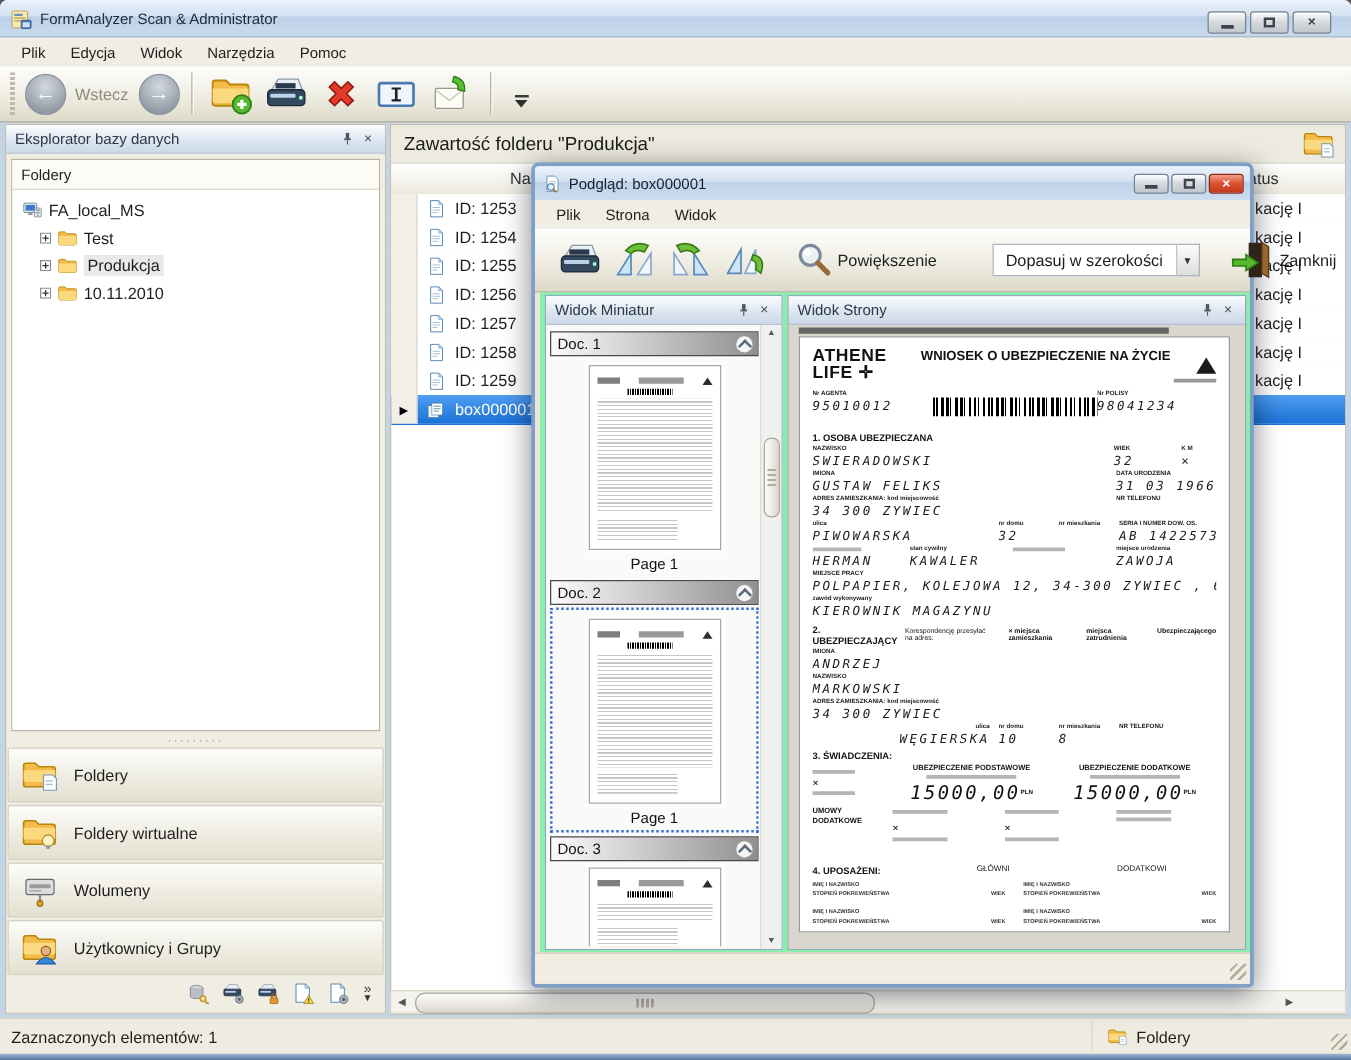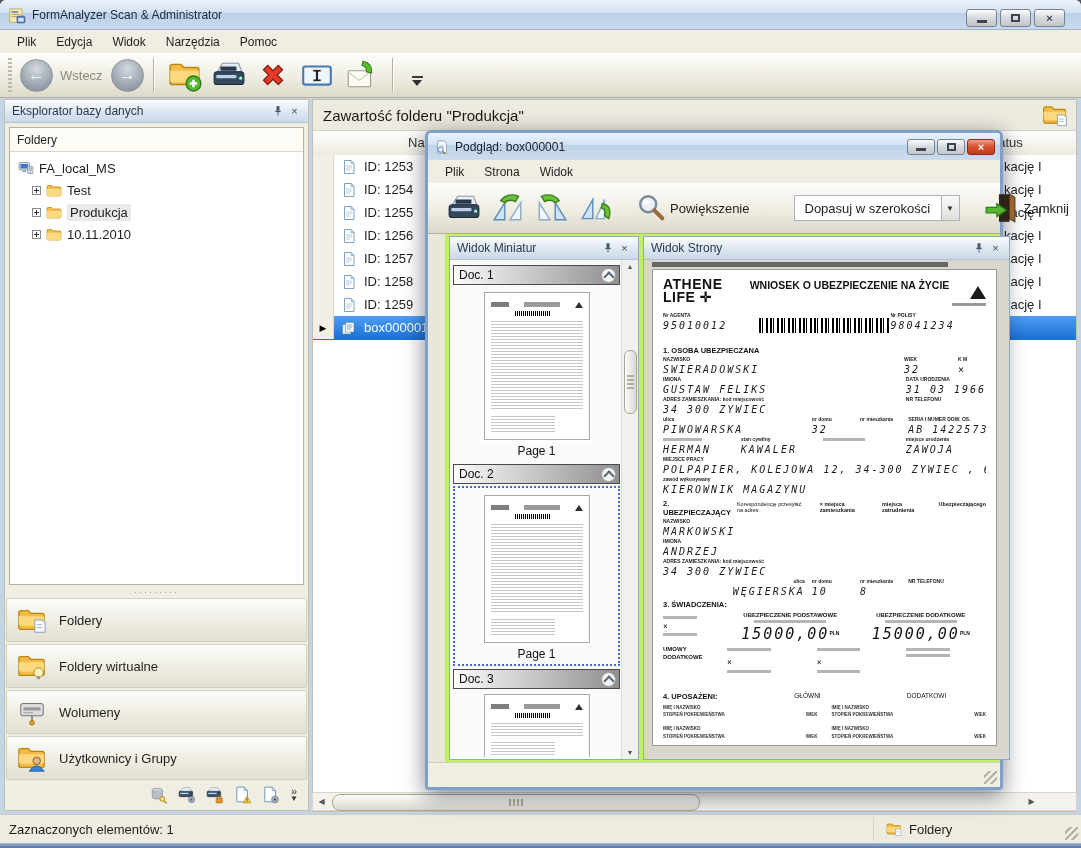--- a/index.html
+++ b/index.html
@@ -124,21 +124,21 @@
   .mtoolbar{position:absolute;top:50px;left:0;right:0;height:51px;
     background:linear-gradient(#fdfdfc,#efede2 55%,#dcd9c9);border-bottom:1px solid #b3ae9d;
     display:flex;align-items:center;padding-left:6px;box-sizing:border-box;}
   .mtb-label{font-size:13px;margin:0 6px 0 4px;}
   .combo{display:flex;align-items:center;height:26px;margin-left:4px;padding-left:34px;}
   .combo .val{background:#fff;border:1px solid #a9b3bd;height:26px;display:flex;align-items:center;
     padding:0 10px;font-size:13px;min-width:148px;box-sizing:border-box;}
   .combo .drop{width:18px;height:26px;border:1px solid #a9b3bd;border-left:none;box-sizing:border-box;
     background:linear-gradient(#fbfbfa,#dededa);display:flex;align-items:center;justify-content:center;
     font-size:8px;color:#333;}
-  .mbody{position:absolute;top:101px;left:17px;right:0;height:528px;background:#bef264;}
+  .mbody{position:absolute;top:101px;left:4px;right:0;height:528px;background:#86efac;}
   .mstatus{position:absolute;top:629px;left:0;right:0;bottom:0;background:#f0eee3;border-top:1px solid #cfccbc;}
 
   .mini{position:absolute;left:4px;top:2px;width:190px;height:524px;border:1px solid #96a6bb;
     background:#f6f6f3;box-sizing:border-box;display:flex;flex-direction:column;}
   .mini-content{flex:1;position:relative;min-height:0;background:#fafaf8;}
   .mini-inner{position:absolute;left:3px;top:2px;right:18px;bottom:2px;overflow:hidden;}
   .doc-head{height:20px;border:1px solid #4a4a4a;margin-top:3px;
     background:linear-gradient(90deg,#fbfbfb,#8f8f8f);display:flex;align-items:center;
     padding:0 3px 0 5px;font-size:12px;color:#101010;box-sizing:border-box;}
   .chev-btn{margin-left:auto;width:15px;height:15px;border-radius:50%;background:#f5f5f5;
@@ -955,28 +955,28 @@
               </div>
               <div class="f-sec2">
                 <span class="t">2. UBEZPIECZAJĄCY</span>
                 <span class="e">Korespondencję przesyłać na adres:</span>
                 <span class="opt">× miejsca zamieszkania</span>
                 <span class="opt">miejsca zatrudnienia</span>
                 <span class="opt">Ubezpieczającego</span>
               </div>
               <div class="f-row">
                 <div class="f-cell" style="flex: 1 1 0%;">
+                  <div class="f-lbl">IMIONA</div>
+                  <div class="f-hw">ANDRZEJ</div>
+                </div>
+              </div>
+              <div class="f-row">
+                <div class="f-cell" style="flex: 1 1 0%;">
                   <div class="f-lbl">NAZWISKO</div>
                   <div class="f-hw">MARKOWSKI</div>
-                </div>
-              </div>
-              <div class="f-row">
-                <div class="f-cell" style="flex: 1 1 0%;">
-                  <div class="f-lbl">IMIONA</div>
-                  <div class="f-hw">ANDRZEJ</div>
                 </div>
               </div>
               <div class="f-row">
                 <div class="f-cell" style="flex: 1 1 0%;">
                   <div class="f-lbl">ADRES ZAMIESZKANIA:  kod   miejscowość</div>
                   <div class="f-hw">34 300  ZYWIEC</div>
                 </div>
               </div>
               <div class="f-row">
                 <div class="f-cell" style="flex: 3.1 1 0%; text-align: right;">

